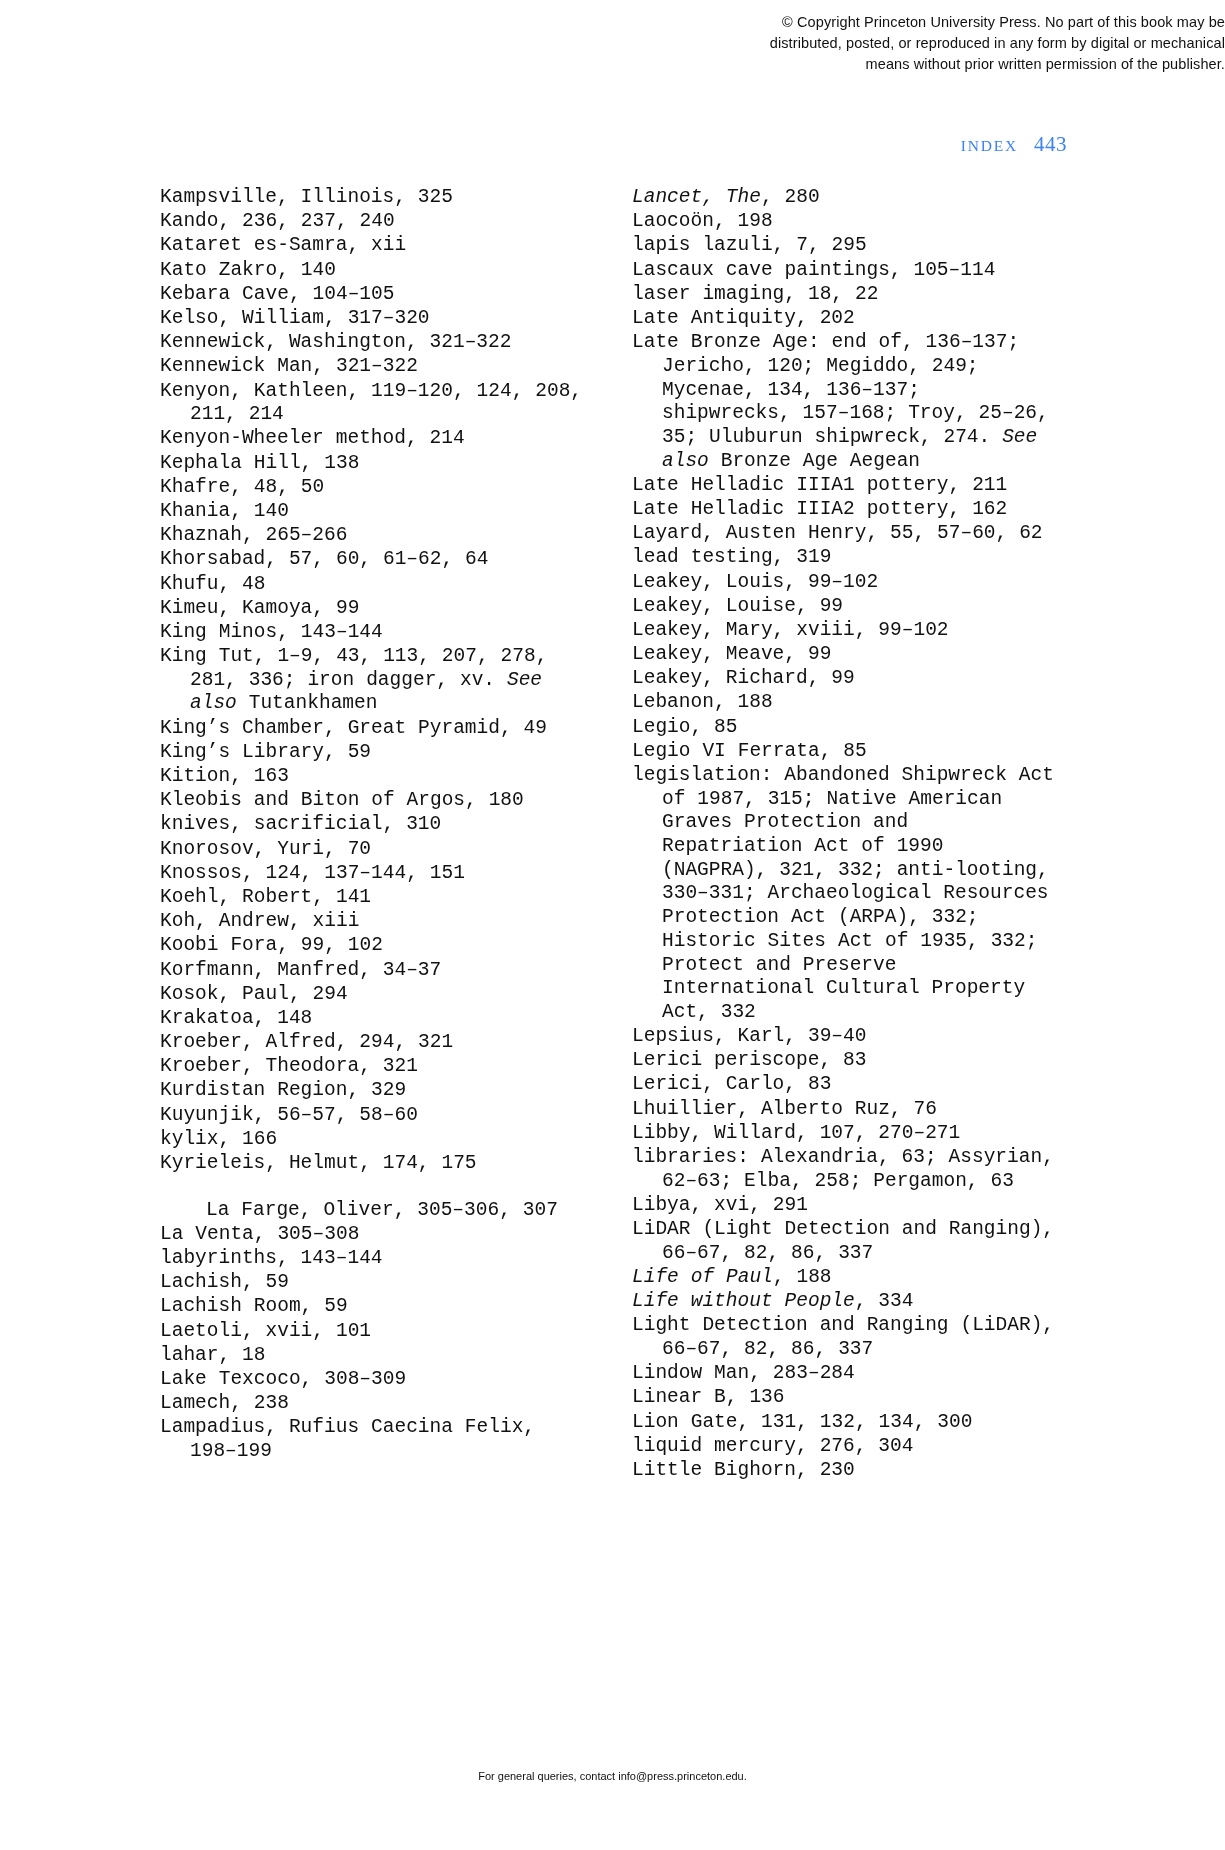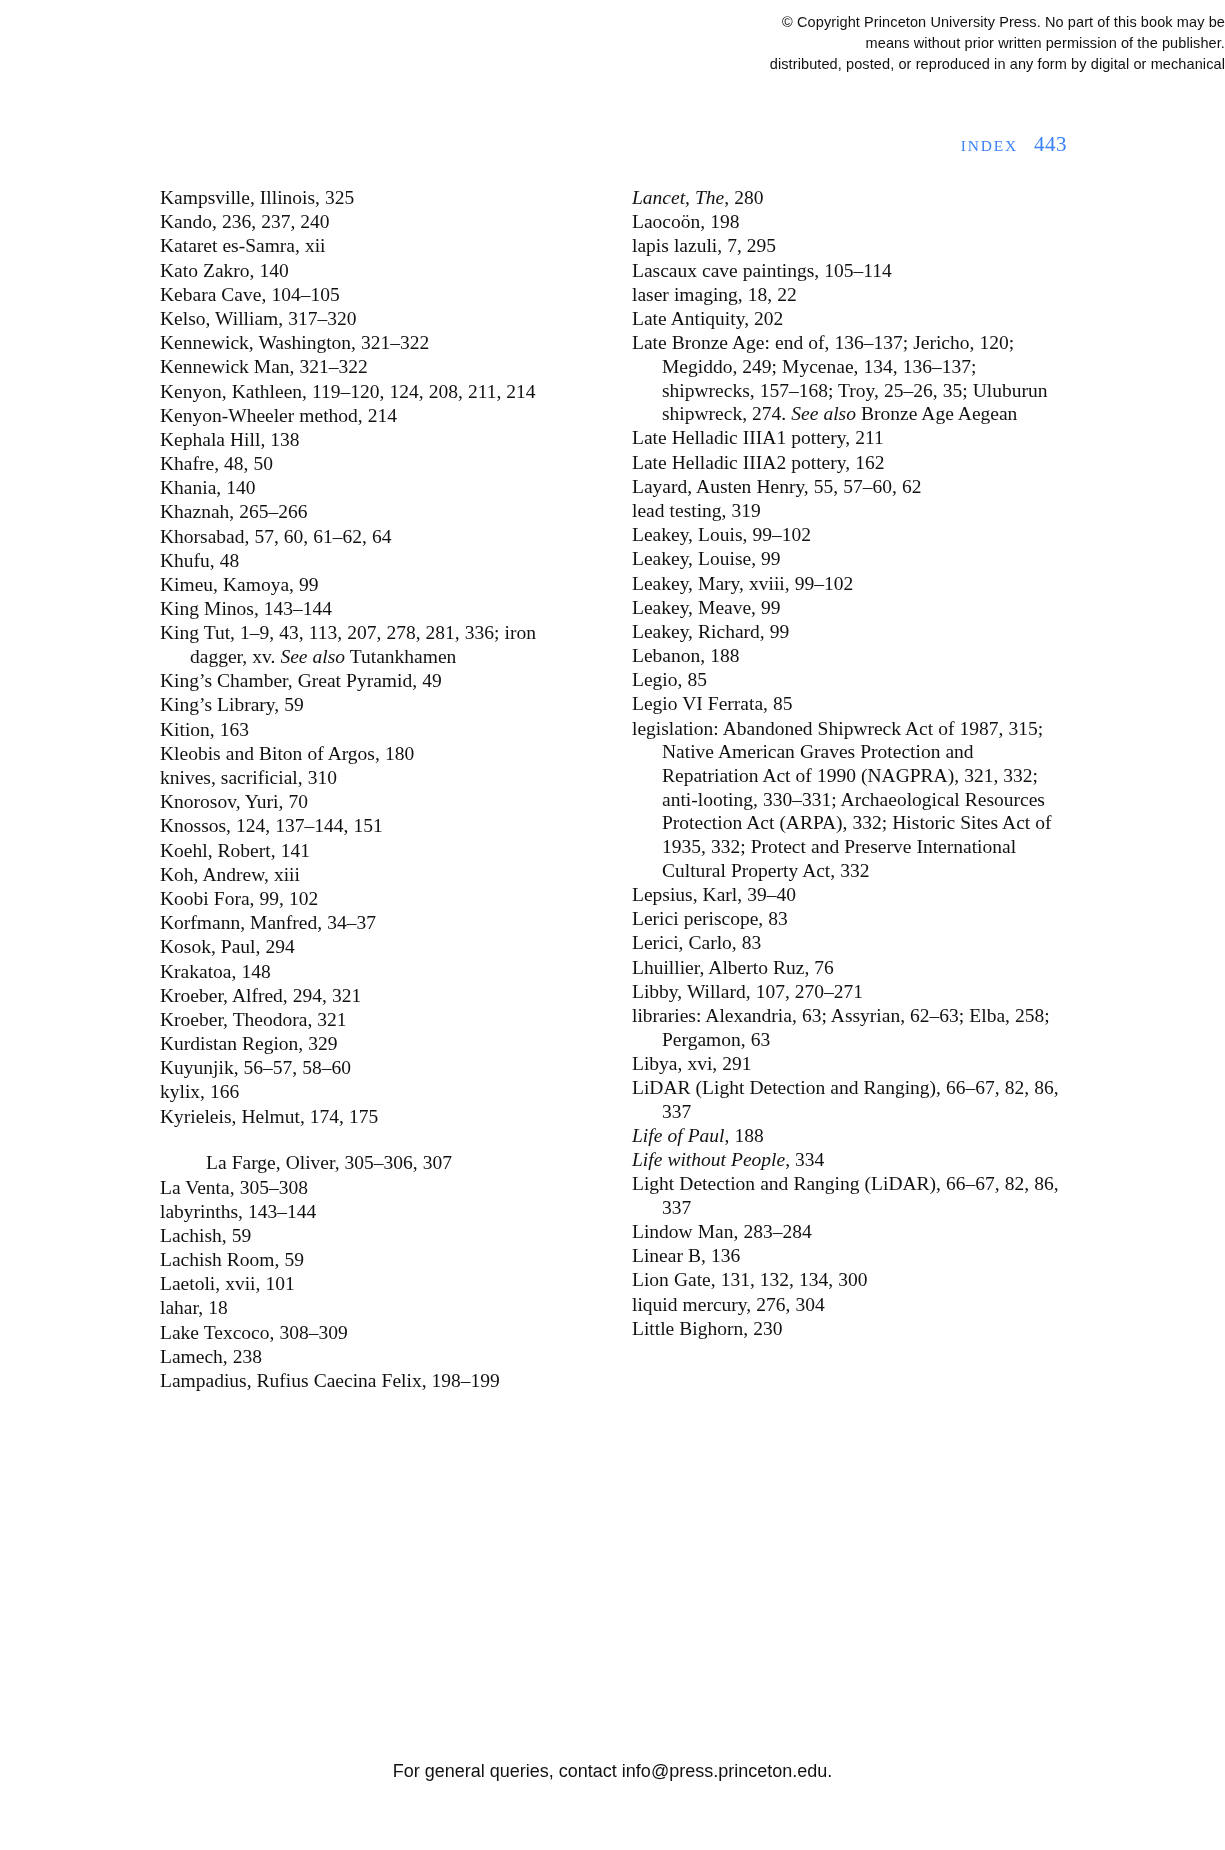--- a/index.html
+++ b/index.html
@@ -54,20 +54,21 @@
   .columns {
     position: absolute;
     top: 186px;
     left: 160px;
     width: 900px;
     display: flex;
     gap: 44px;
   }
   .col {
     width: 428px;
+    font-family: Liberation Mono, monospace;
   }
   .entry {
     font-size: 19.5px;
     line-height: 1.215;
     padding-left: 30px;
     text-indent: -30px;
     margin: 0 0 0.5px 0;
     color: #111;
     word-spacing: 0.2px;
   }
@@ -79,33 +80,33 @@
     font-style: italic;
     margin-top: 28px;
   }
   .footer {
     position: absolute;
     bottom: 68px;
     left: 0;
     width: 100%;
     text-align: center;
     font-family: "Liberation Sans", sans-serif;
-    font-size: 18px;
+    font-size: 11px;
     color: #111;
   }
 </style>
 </head>
 <body>
 
 <div class="page">
 
   <div class="copyright">
     <div>© Copyright Princeton University Press. No part of this book may be</div>
+    <div>distributed, posted, or reproduced in any form by digital or mechanical</div>
     <div>means without prior written permission of the publisher.</div>
-    <div>distributed, posted, or reproduced in any form by digital or mechanical</div>
   </div>
 
   <div class="running-head">
     <span class="label">INDEX</span><span class="folio">443</span>
   </div>
 
   <div class="columns">
     <div class="col" id="col-left">
         <p class="entry">Kampsville, Illinois, 325</p>
         <p class="entry">Kando, 236, 237, 240</p>

